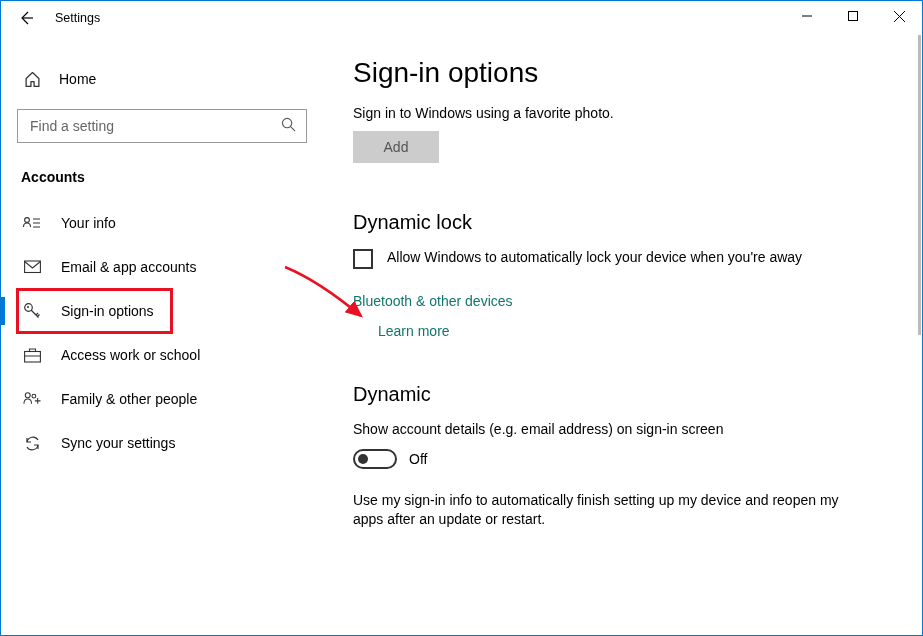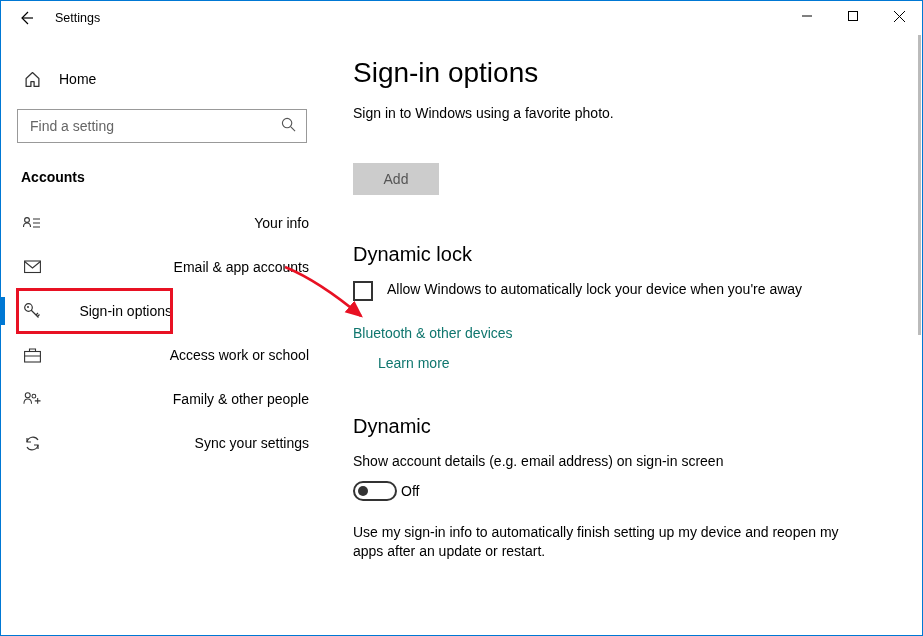--- a/index.html
+++ b/index.html
@@ -78,21 +78,20 @@
   .search-box input::placeholder { color:#666; }
   .section-label {
     font-weight:700; margin-top:26px; margin-left:4px; font-size:14px;
   }
   .nav { margin-top:16px; }
   .nav-item {
     display:flex; align-items:center; gap:20px;
     height:44px; padding-left:6px;
     font-size:14px; cursor:pointer;
     position:relative;
-    justify-content:space-between;
   }
   .nav-item.selected::before {
     content:""; position:absolute; left:-16px; top:8px; bottom:8px;
     width:4px; background:#0078d4;
   }
   .nav-item.hl {
     outline:3px solid #e81123; outline-offset:-2px;
     width:155px;
   }
   .nav-icon {
@@ -101,38 +100,37 @@
   }
 
   
   h1.page-title { font-size:28px; font-weight:400; margin:0 0 16px 0; }
   .subtext { font-size:14px; margin:0 0 10px 0; }
   .btn-add {
     width:86px; height:32px;
     background:#ccc; border:none;
     color:#555; font-size:14px;
     cursor:default;
-    margin-top:32px;
   }
   h2.section-title { font-size:20px; font-weight:400; margin:48px 0 14px 0; }
   h2.privacy-title { margin-top:44px; }
   .body-text { font-size:14px; margin:0 0 20px 0; line-height:1.35; max-width:500px;}
   .checkbox-row {
     display:flex; align-items:flex-start; gap:14px;
     max-width:470px;
   }
   .checkbox-box {
     width:20px; height:20px; border:2px solid #333; flex:none;
     margin-top:1px; cursor:pointer;
   }
   .checkbox-label { font-size:14px; line-height:1.4; }
   .link { color:#0f766e; font-size:14px; cursor:pointer; display:block; margin-top:24px;}
   .link + .link { margin-top:14px;margin-left:25px; }
 
-  .toggle-row { display:flex; align-items:center; gap:4px; margin-top:4px;}
+  .toggle-row { display:flex; align-items:center; gap:12px; margin-top:4px;}
   .toggle {
     width:44px; height:20px; border:2px solid #333; border-radius:12px;
     position:relative; cursor:pointer; background:#fff;
   }
   .toggle::after {
     content:""; position:absolute; left:3px; top:3px;
     width:10px; height:10px; border-radius:50%; background:#333;
   }
   .toggle-label { font-size:14px; }
 

